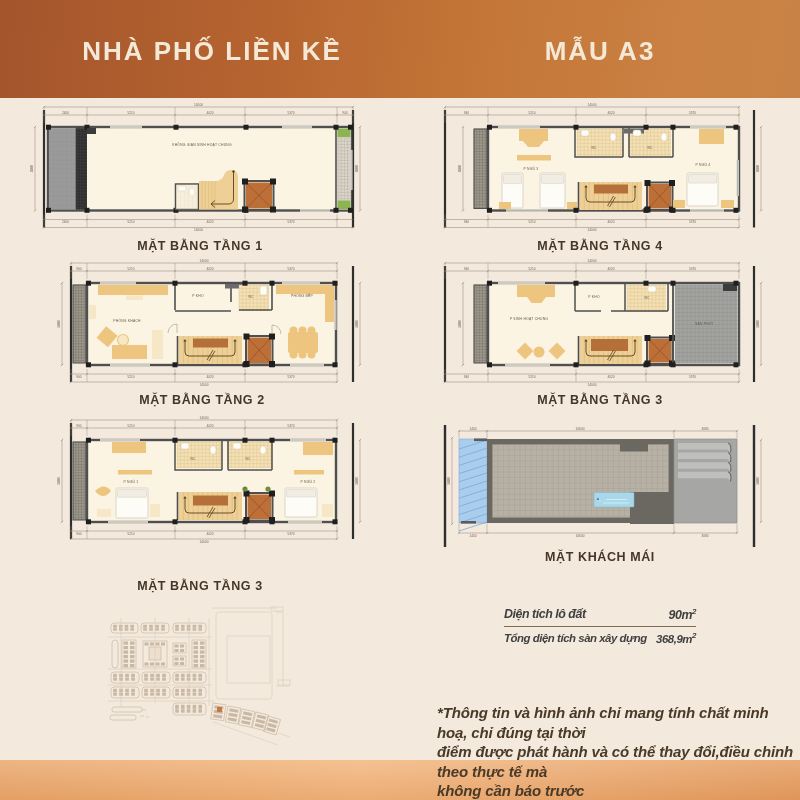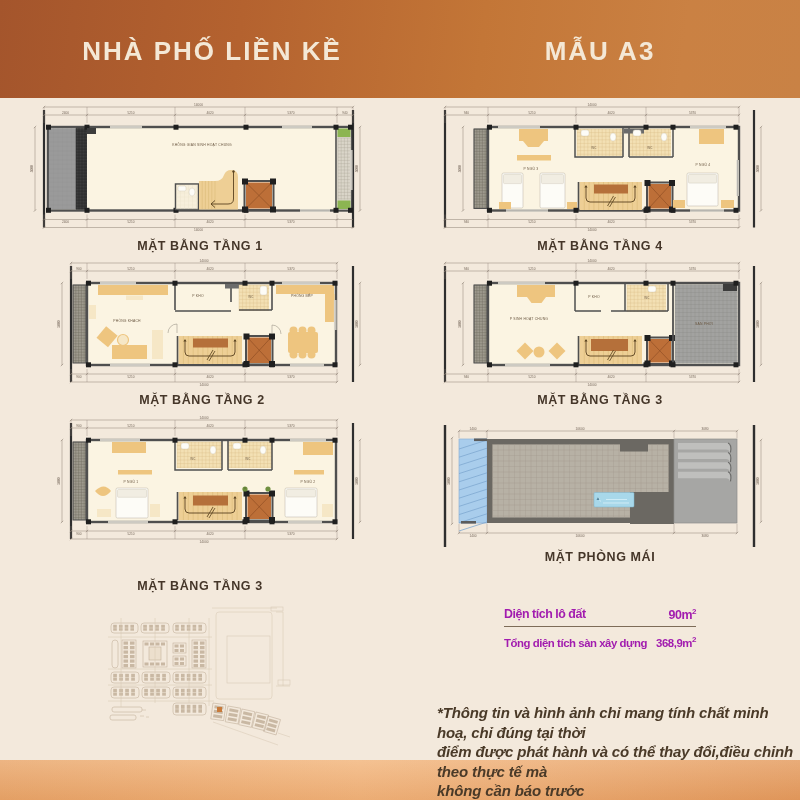--- a/index.html
+++ b/index.html
@@ -6,37 +6,37 @@
      font-family:"Liberation Sans",sans-serif;background:#f3e9dc;}
 .band-top{position:absolute;left:0;top:0;width:800px;height:98px;
   background:linear-gradient(97deg,#a4552c 0%,#b4622f 30%,#c37637 60%,#ca8143 85%,#c98245 100%);}
 .band-bot{position:absolute;left:0;top:760px;width:800px;height:40px;
   background:linear-gradient(to bottom,rgba(255,245,235,0.18) 0%,rgba(180,90,30,0.10) 100%),linear-gradient(to right,#e9a76c 0%,#f2b67e 45%,#eeb078 60%,#e49c60 100%);}
 .h1{position:absolute;top:36px;left:12px;width:400px;text-align:center;
   color:#f4e8d6;font-size:26px;font-weight:700;letter-spacing:2px;}
 .h2{position:absolute;top:36px;left:400px;width:400px;text-align:center;
   color:#f4e8d6;font-size:26px;font-weight:700;letter-spacing:2px;}
 .plab{position:absolute;color:#453629;font-size:12.5px;font-weight:700;letter-spacing:0.6px;text-align:center;width:330px;}
-.tbl{position:absolute;left:504px;top:603px;width:192px;color:#a21caf;font-size:12.4px;font-weight:700;white-space:nowrap;letter-spacing:-0.45px;}
+.tbl{position:absolute;left:504px;top:603px;width:192px;color:#404040;font-size:12.4px;font-weight:700;white-space:nowrap;letter-spacing:-0.45px;font-style:italic;}
 .trow{display:flex;justify-content:space-between;align-items:center;height:22.5px;border-bottom:1.2px solid #7d6c58;}
-.trow:last-child{border-bottom:none;align-items:flex-end;}
+.trow:last-child{border-bottom:none;}
 .disc{position:absolute;left:437px;top:703px;color:#4a3a28;
   font-size:15px;font-style:italic;line-height:1.3;font-weight:600;letter-spacing:-0.15px;}
 sup{font-size:8px;}
 </style></head><body>
 <div class="band-top"></div>
 <div class="band-bot"></div>
 <div class="h1">NHÀ PHỐ LIỀN KỀ</div>
 <div class="h2">MẪU A3</div>
 <div class="plab" style="left:35px;top:239px;">MẶT BẰNG TẦNG 1</div>
 <div class="plab" style="left:435px;top:239px;">MẶT BẰNG TẦNG 4</div>
 <div class="plab" style="left:37px;top:393px;">MẶT BẰNG TẦNG 2</div>
 <div class="plab" style="left:435px;top:393px;">MẶT BẰNG TẦNG 3</div>
 <div class="plab" style="left:35px;top:579px;">MẶT BẰNG TẦNG 3</div>
-<div class="plab" style="left:435px;top:550px;">MẶT PHÒNG MÁI</div>
+<div class="plab" style="left:435px;top:550px;">MẶT KHÁCH MÁI</div>
 <div class="tbl">
  <div class="trow">
       <span>Diện tích lô đất</span>
       <span>90m<sup>2</sup></span>
     </div>
  <div class="trow" style="font-size:11.4px;">
       <span>Tổng diện tích sàn xây dựng</span>
       <span>368,9m<sup>2</sup></span>
     </div>
 </div>

